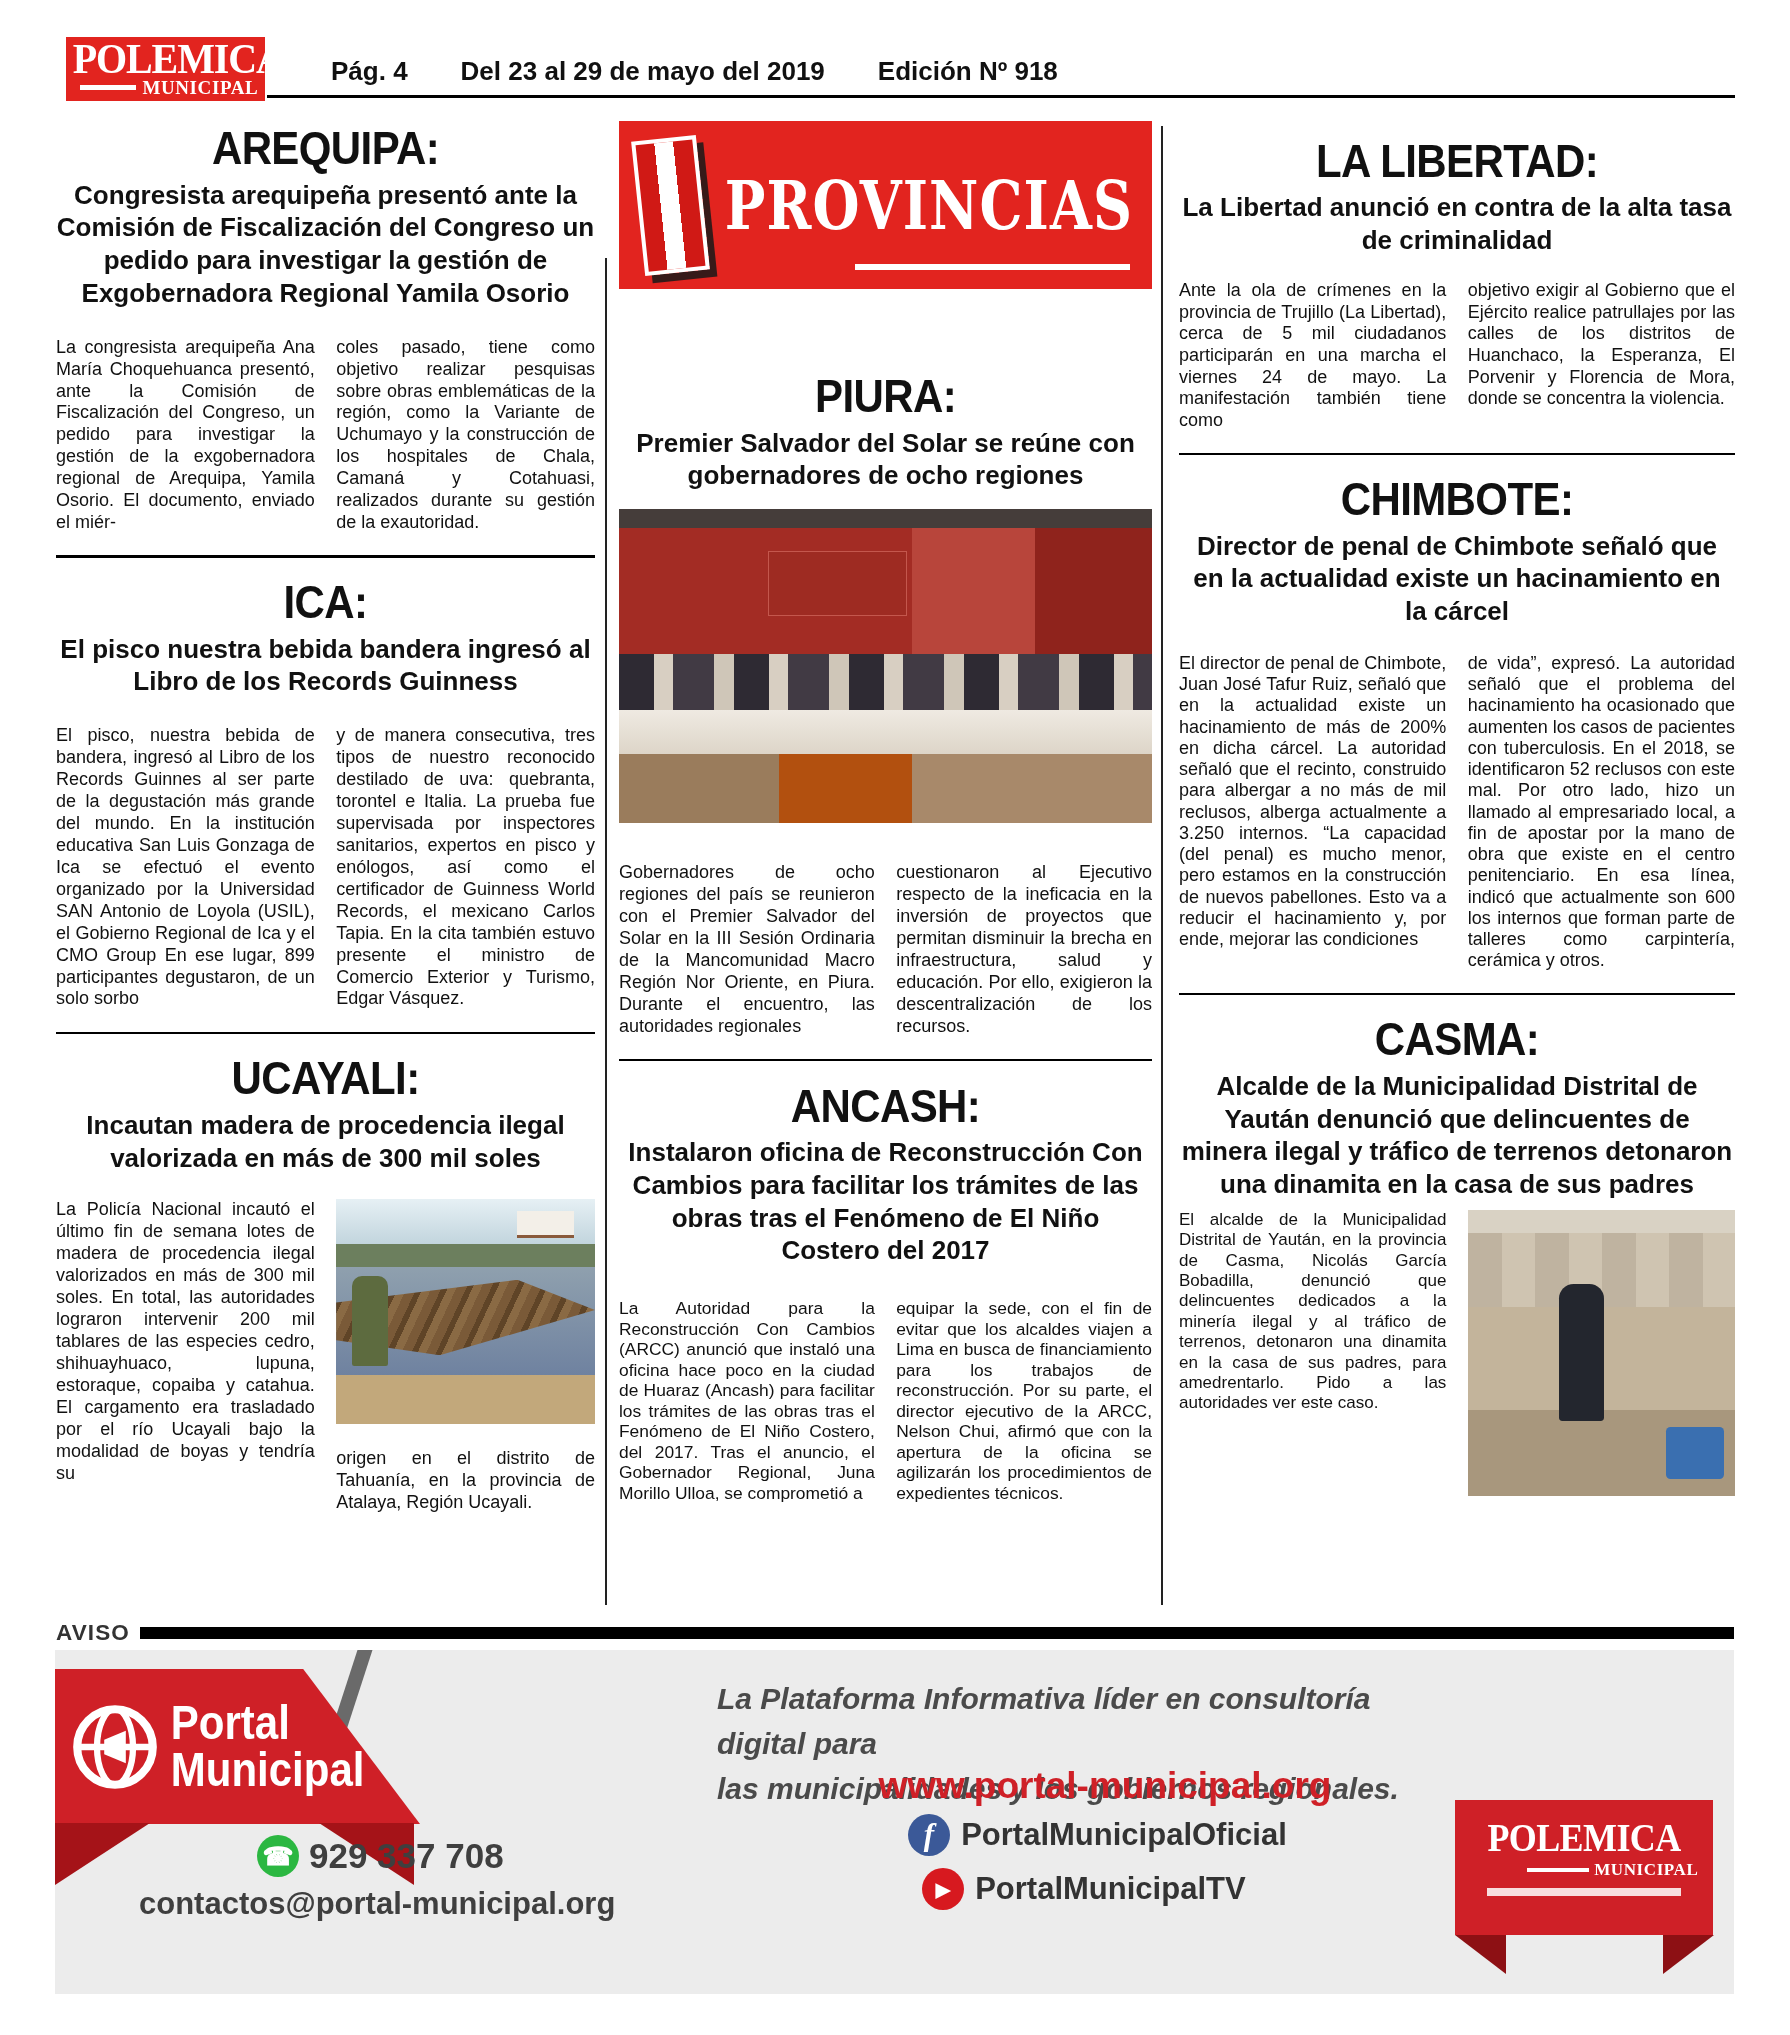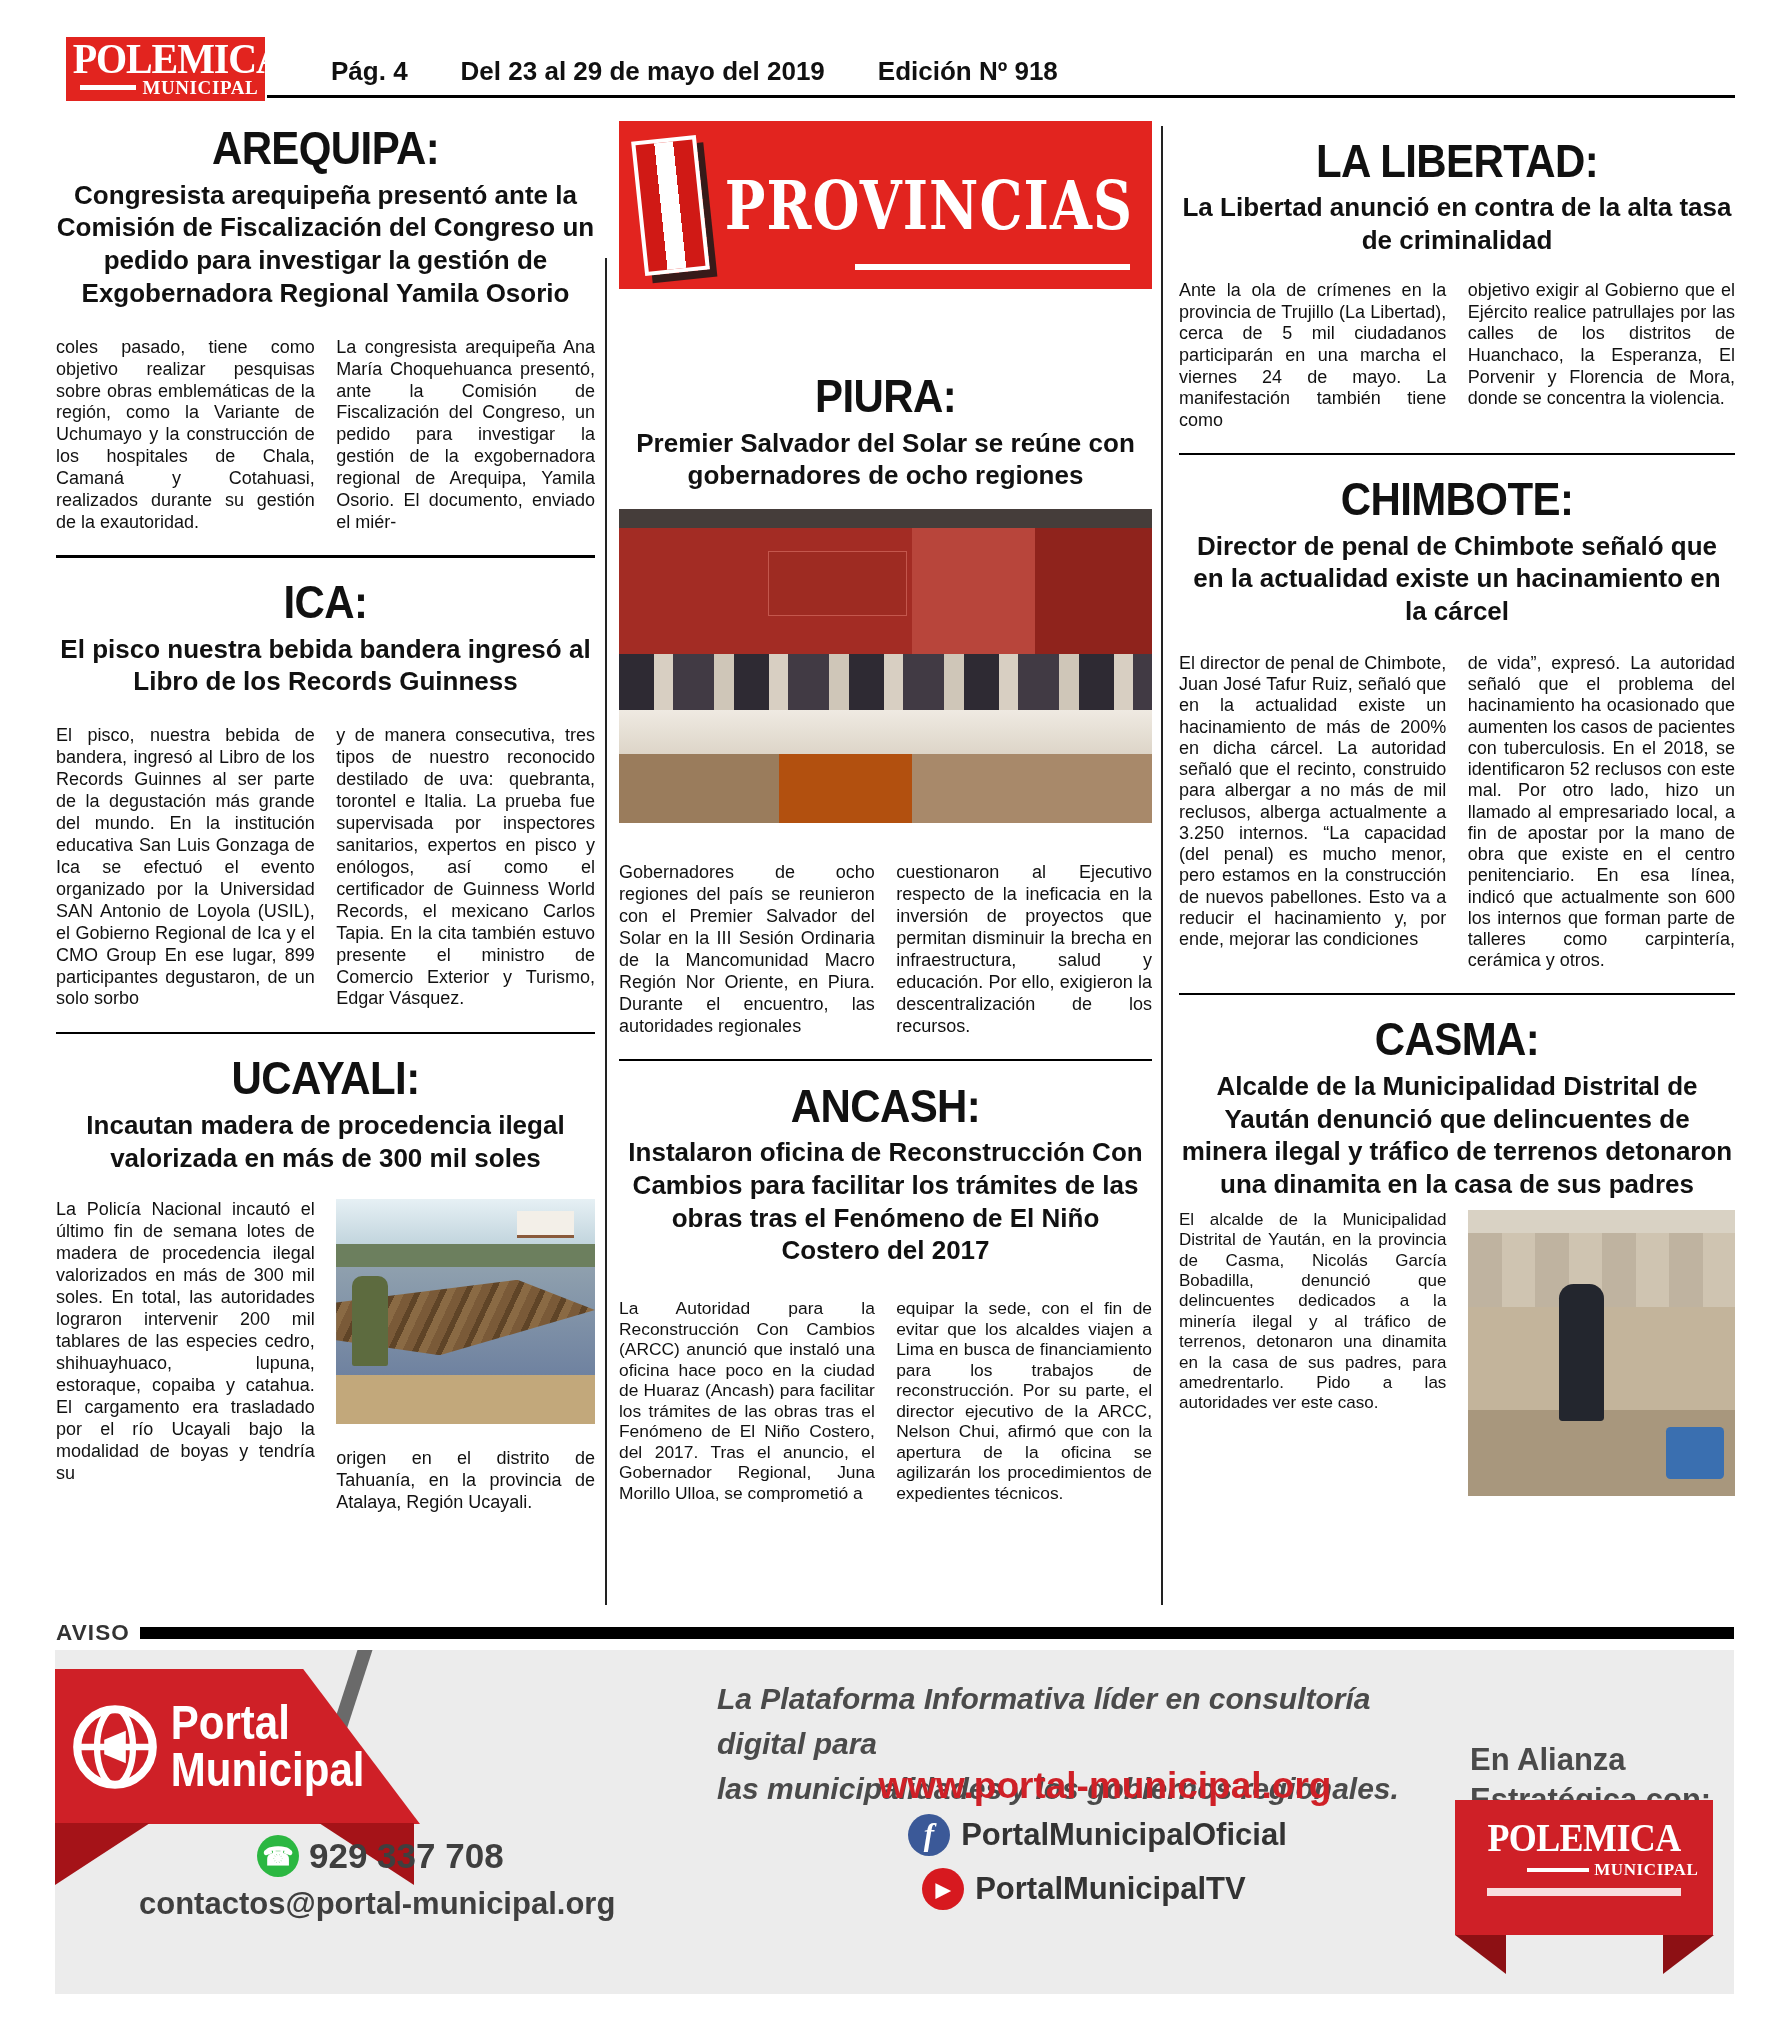--- a/index.html
+++ b/index.html
@@ -150,22 +150,22 @@
   <div class="header-rule"></div>
 
   <div class="vrule" id="vr1"></div>
   <div class="vrule" id="vr2"></div>
 
   <div class="col" id="col1">
     <section>
       <h2 class="art-title" style="margin-top:10px">AREQUIPA:</h2>
       <div class="art-sub">Congresista arequipeña presentó ante la Comisión de Fiscalización del Congreso un pedido para investigar la gestión de Exgobernadora Regional Yamila Osorio</div>
       <div class="body2">
+        <div>La congresista arequipeña Ana María Choquehuanca presentó, ante la Comisión de Fiscalización del Congreso, un pedido para investigar la gestión de la exgobernadora regional de Arequipa, Yamila Osorio. El documento, enviado el miér-</div>
         <div>coles pasado, tiene como objetivo realizar pesquisas sobre obras emblemáticas de la región, como la Variante de Uchumayo y la construcción de los hospitales de Chala, Camaná y Cotahuasi, realizados durante su gestión de la exautoridad.</div>
-        <div>La congresista arequipeña Ana María Choquehuanca presentó, ante la Comisión de Fiscalización del Congreso, un pedido para investigar la gestión de la exgobernadora regional de Arequipa, Yamila Osorio. El documento, enviado el miér-</div>
       </div>
     </section>
     <div class="hrule"></div>
     <section>
       <h2 class="art-title">ICA:</h2>
       <div class="art-sub">El pisco nuestra bebida bandera ingresó al Libro de los Records Guinness</div>
       <div class="body2">
         <div>El pisco, nuestra bebida de bandera, ingresó al Libro de los Records Guinnes al ser parte de la degustación más grande del mundo. En la institución educativa San Luis Gonzaga de Ica se efectuó el evento organizado por la Universidad SAN Antonio de Loyola (USIL), el Gobierno Regional de Ica y el CMO Group En ese lugar, 899 participantes degustaron, de un solo sorbo</div>
         <div>y de manera consecutiva, tres tipos de nuestro reconocido destilado de uva: quebranta, torontel e Italia. La prueba fue supervisada por inspectores sanitarios, expertos en pisco y enólogos, así como el certificador de Guinness World  Records, el mexicano Carlos Tapia. En la cita también estuvo presente el ministro de Comercio Exterior y Turismo, Edgar Vásquez.</div>
       </div>
@@ -298,24 +298,20 @@
     <div class="ad-yt">
       <div class="icon-circle yt-circle">▶</div>
       <span>PortalMunicipalTV</span>
     </div>
     <div class="ad-phone">
       <div class="icon-circle wa-circle">☎</div>
       <span>929 337 708</span>
     </div>
     <div class="ad-email">contactos@portal-municipal.org</div>
 
-    <div class="ad-alliance">
-      <div>En Alianza</div>
-      <div>Estratégica con:</div>
-    </div>
     <div class="ad-ribbon">
       <div class="rb-name">POLEMICA</div>
       <div class="rb-row">
         <div class="rb-bar"></div>
         <div class="rb-sub">MUNICIPAL</div>
       </div>
       <div class="rb-tiny"></div>
     </div>
     <div class="rb-fold l"></div>
     <div class="rb-fold r"></div>

